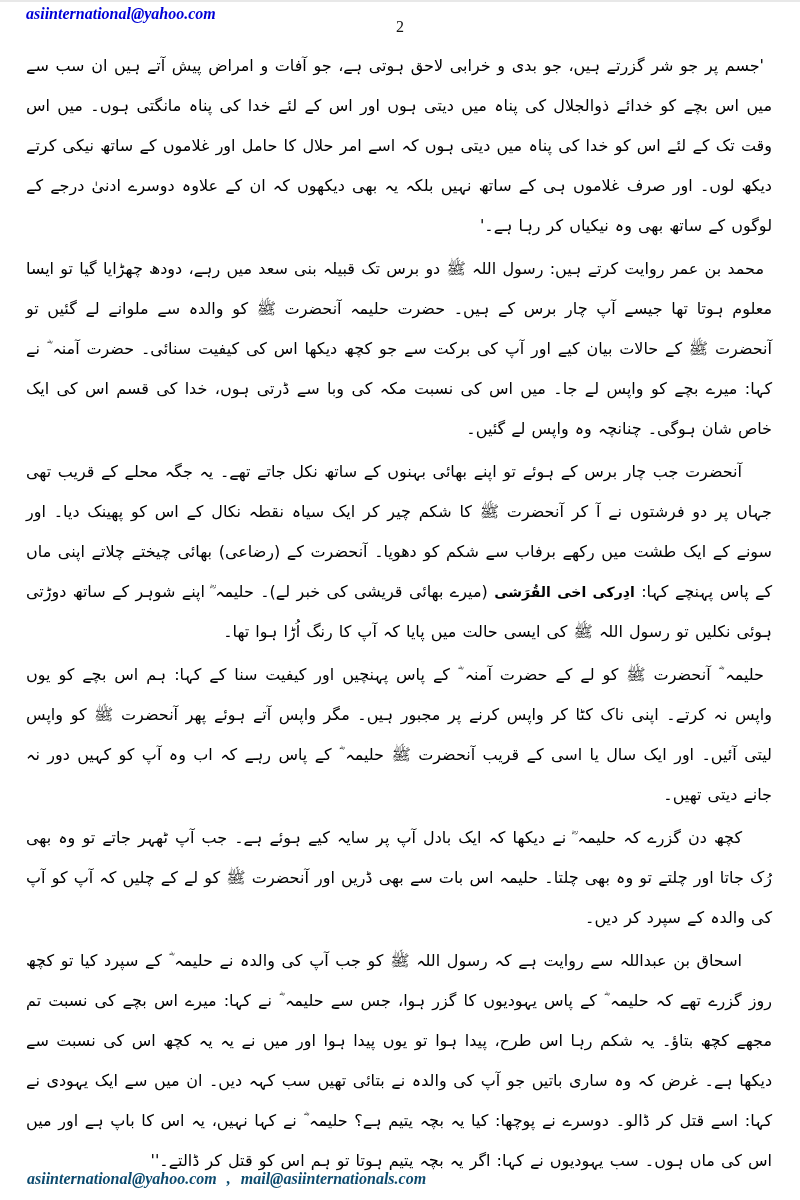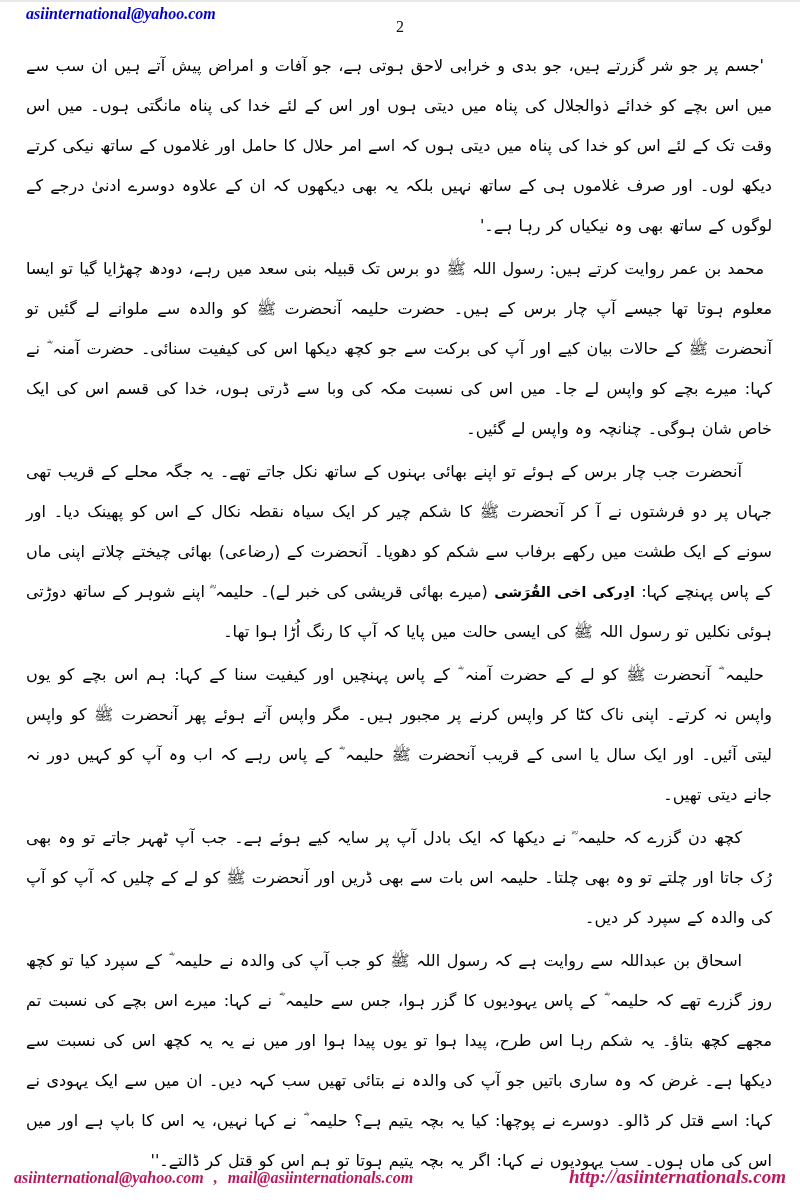--- a/index.html
+++ b/index.html
@@ -39,24 +39,24 @@
     line-height:40px;
     margin-bottom:3px;
     text-indent:30px;
     word-spacing:1px;
   }
   .para.no-indent { text-indent:8px; }
   .arabic-bold { font-weight:bold; font-size:14px; }
   .contacts {
     position:absolute; left:0; right:0; bottom:14px;
     display:flex; justify-content:space-between; align-items:baseline;
-    padding:0 14px;
+    padding:0 27px;
     font-family:"Liberation Serif", serif;
     font-style:italic; font-weight:bold;
-    color:#be185d;
+    color:#0c4a6e;
   }
   .contacts .left { font-size:16px; }
   .contacts .left .sep { margin:0 10px; font-weight:bold; }
   .contacts .right { font-size:19px; }
   .contacts span[data-interactable="true"] { cursor:pointer; }
 </style>
 </head>
 <body>
 
 <div class="page" data-interactable="false">
@@ -73,16 +73,15 @@
     <p class="para no-indent" data-interactable="false">حلیمہ ؓ آنحضرت ﷺ کو لے کے حضرت آمنہ ؓ کے پاس پہنچیں اور کیفیت سنا کے کہا: ہم اس بچے کو یوں واپس نہ کرتے۔ اپنی ناک کٹا کر واپس کرنے پر مجبور ہیں۔ مگر واپس آتے ہوئے پھر آنحضرت ﷺ کو واپس لیتی آئیں۔ اور ایک سال یا اسی کے قریب آنحضرت ﷺ حلیمہ ؓ کے پاس رہے کہ اب وہ آپ کو کہیں دور نہ جانے دیتی تھیں۔</p>
     <p class="para" data-interactable="false">کچھ دن گزرے کہ حلیمہ ؓ نے دیکھا کہ ایک بادل آپ پر سایہ کیے ہوئے ہے۔ جب آپ ٹھہر جاتے تو وہ بھی رُک جاتا اور چلتے تو وہ بھی چلتا۔ حلیمہ اس بات سے بھی ڈریں اور آنحضرت ﷺ کو لے کے چلیں کہ آپ کو آپ کی والدہ کے سپرد کر دیں۔</p>
     <p class="para" data-interactable="false">اسحاق بن عبداللہ سے روایت ہے کہ رسول اللہ ﷺ کو جب آپ کی والدہ نے حلیمہ ؓ کے سپرد کیا تو کچھ روز گزرے تھے کہ حلیمہ ؓ کے پاس یہودیوں کا گزر ہوا، جس سے حلیمہ ؓ نے کہا: میرے اس بچے کی نسبت تم مجھے کچھ بتاؤ۔ یہ شکم رہا اس طرح، پیدا ہوا تو یوں پیدا ہوا اور میں نے یہ یہ کچھ اس کی نسبت سے دیکھا ہے۔ غرض کہ وہ ساری باتیں جو آپ کی والدہ نے بتائی تھیں سب کہہ دیں۔ ان میں سے ایک یہودی نے کہا: اسے قتل کر ڈالو۔ دوسرے نے پوچھا: کیا یہ بچہ یتیم ہے؟ حلیمہ ؓ نے کہا نہیں، یہ اس کا باپ ہے اور میں اس کی ماں ہوں۔ سب یہودیوں نے کہا: اگر یہ بچہ یتیم ہوتا تو ہم اس کو قتل کر ڈالتے۔''</p>
 
   </div>
 
   <div class="contacts" data-interactable="false">
     <span class="left" data-interactable="false">
       <span data-interactable="true">asiinternational@yahoo.com</span><span class="sep" data-interactable="false">,</span><span data-interactable="true">mail@asiinternationals.com</span>
     </span>
-    <span class="right" data-interactable="true">http://asiinternationals.com</span>
   </div>
 
 </div>
 
 </body></html>

